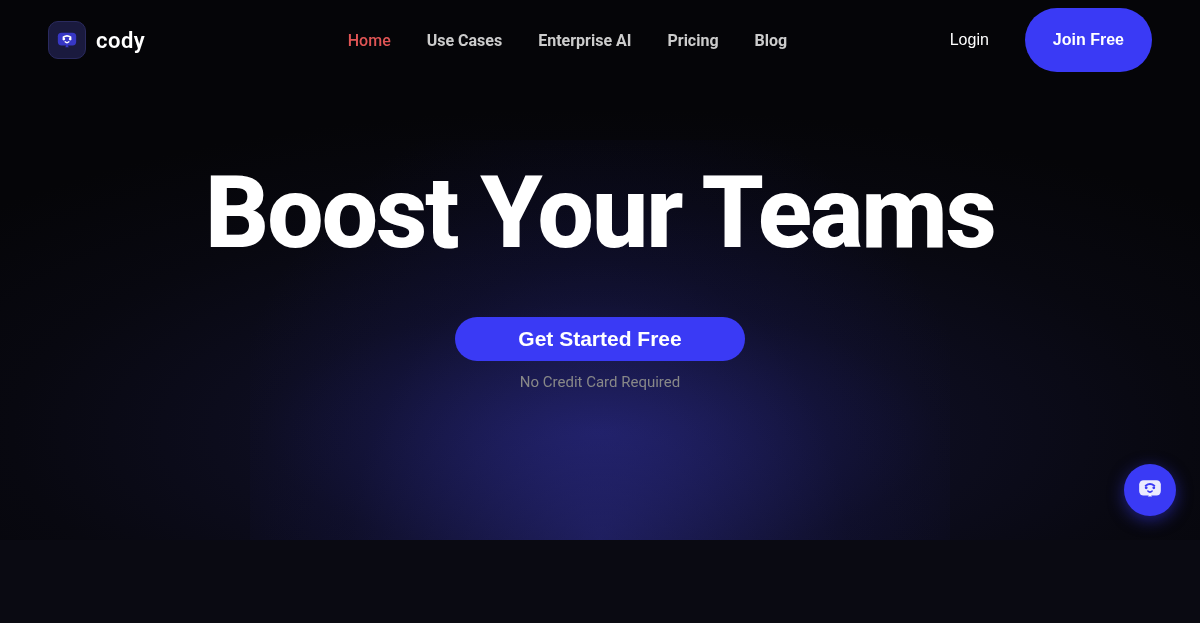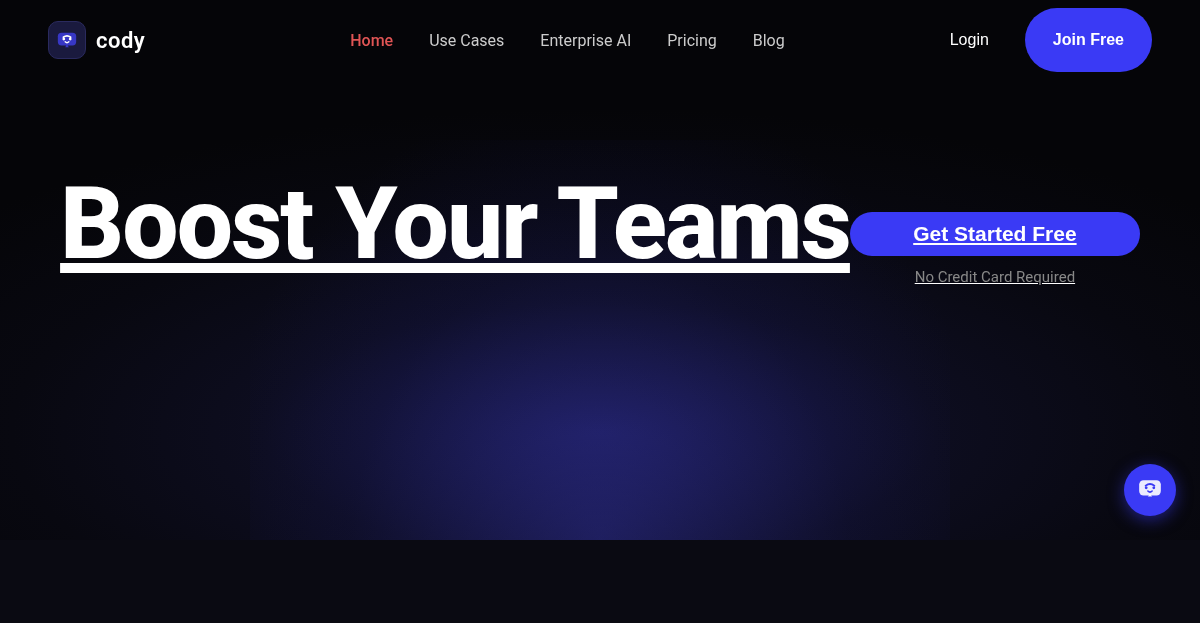--- a/index.html
+++ b/index.html
@@ -81,21 +81,21 @@
     .nav-links {
       display: flex;
       align-items: center;
       gap: 36px;
       list-style: none;
     }
 
     .nav-links li a {
       text-decoration: none;
       font-size: 16px;
-      font-weight: 400;
+      font-weight: 700;
       color: #cccccc;
       transition: color 0.2s;
     }
 
     .nav-links li a.active {
       color: #e05555;
       font-weight: 500;
       margin-left: 40px;
     }
 
@@ -124,26 +124,25 @@
       font-weight: 600;
       cursor: pointer;
       white-space: nowrap;
     }
 
     
     .hero {
       position: relative;
       z-index: 5;
       display: flex;
-      flex-direction: row;
+      flex-direction: column;
       align-items: center;
       justify-content: center;
       text-align: center;
       padding-top: 80px;
-      text-decoration: underline;
     }
 
     .hero-title {
       font-size: 100px;
       font-weight: 800;
       line-height: 1.05;
       color: #ffffff;
       max-width: 1050px;
       letter-spacing: -2px;
     }

